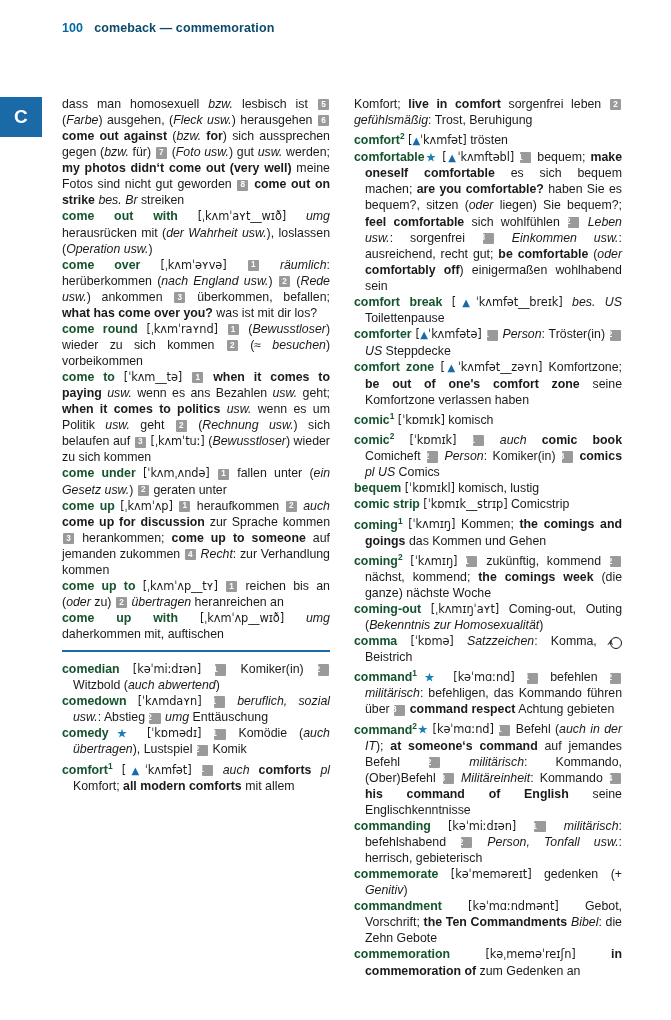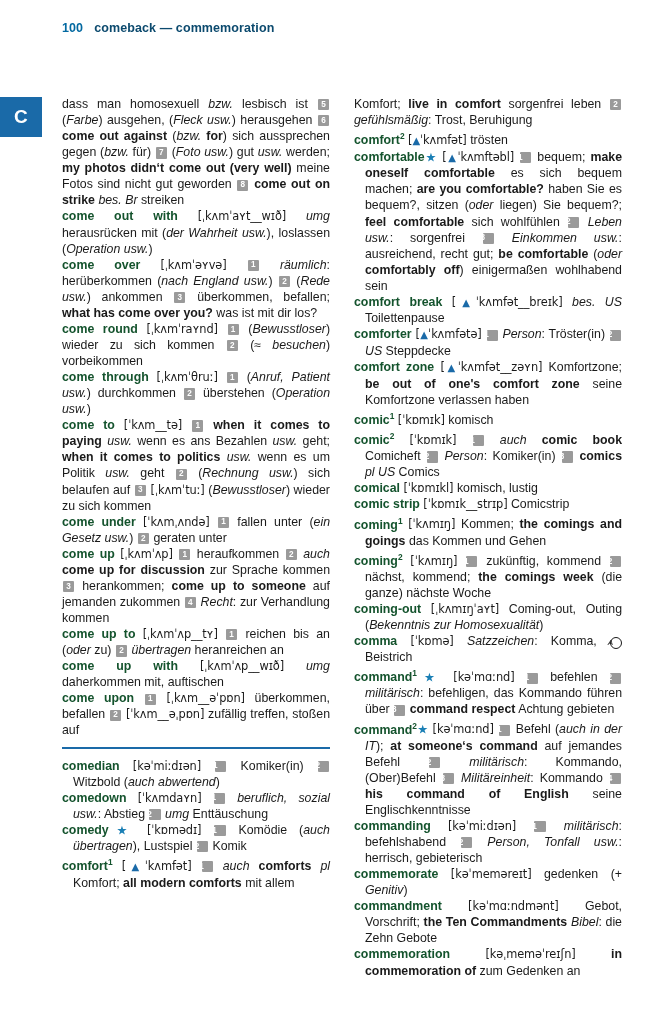--- a/index.html
+++ b/index.html
@@ -165,48 +165,46 @@
 </div>
 
 <div class="columns">
 
   <div class="col col-left">
     <div class="entry flush">dass man homosexuell <i class="i">bzw.</i> lesbisch ist <span class="sn">5</span> (<i class="i">Farbe</i>) ausgehen, (<i class="i">Fleck usw.</i>) herausgehen <span class="sn">6</span> <b class="b">come out against</b> (<i class="i">bzw.</i> <b class="b">for</b>) sich aussprechen gegen (<i class="i">bzw.</i> für) <span class="sn">7</span> (<i class="i">Foto usw.</i>) gut <i class="i">usw.</i> werden; <b class="b">my photos didn‘t come out (very well)</b> meine Fotos sind nicht gut geworden <span class="sn">8</span> <b class="b">come out on strike</b> <i class="i">bes. Br</i> streiken</div>
     <div>
         <div class="entry flush"><span class="hw">come out with</span> <span class="ipa">[ˌkʌmˈaʏt__wɪð]</span> <i class="i">umg</i> herausrücken mit (<i class="i">der Wahrheit usw.</i>), loslassen (<i class="i">Operation usw.</i>)</div>
         <div class="entry flush"><span class="hw">come over</span> <span class="ipa">[ˌkʌmˈəʏvə]</span> <span class="sn">1</span> <i class="i">räumlich</i>: herüberkommen (<i class="i">nach England usw.</i>) <span class="sn">2</span> (<i class="i">Rede usw.</i>) ankommen <span class="sn">3</span> überkommen, befallen; <b class="b">what has come over you?</b> was ist mit dir los?</div>
         <div class="entry flush"><span class="hw">come round</span> <span class="ipa">[ˌkʌmˈraʏnd]</span> <span class="sn">1</span> (<i class="i">Bewusstloser</i>) wieder zu sich kommen <span class="sn">2</span> (≈ <i class="i">besuchen</i>) vorbeikommen</div>
-        <div class="entry flush"><span class="hw">come through</span> <span class="ipa">[ˌkʌmˈθruː]</span> <span class="sn">1</span> (<i class="i">Anruf, Patient usw.</i>) durchkommen <span class="sn">2</span> überstehen (<i class="i">Operation usw.</i>)</div>
         <div class="entry flush"><span class="hw">come to</span> <span class="ipa">[ˈkʌm__tə]</span> <span class="sn">1</span> <b class="b">when it comes to paying</b> <i class="i">usw.</i> wenn es ans Bezahlen <i class="i">usw.</i> geht; <b class="b">when it comes to politics</b> <i class="i">usw.</i> wenn es um Politik <i class="i">usw.</i> geht <span class="sn">2</span> (<i class="i">Rechnung usw.</i>) sich belaufen auf <span class="sn">3</span> <span class="ipa">[ˌkʌmˈtuː]</span> (<i class="i">Bewusstloser</i>) wieder zu sich kommen</div>
         <div class="entry flush"><span class="hw">come under</span> <span class="ipa">[ˈkʌmˌʌndə]</span> <span class="sn">1</span> fallen unter (<i class="i">ein Gesetz usw.</i>) <span class="sn">2</span> geraten unter</div>
         <div class="entry flush"><span class="hw">come up</span> <span class="ipa">[ˌkʌmˈʌp]</span> <span class="sn">1</span> heraufkommen <span class="sn">2</span> <i class="i">auch</i> <b class="b">come up for discussion</b> zur Sprache kommen <span class="sn">3</span> herankommen; <b class="b">come up to someone</b> auf jemanden zukommen <span class="sn">4</span> <i class="i">Recht</i>: zur Verhandlung kommen</div>
         <div class="entry flush"><span class="hw">come up to</span> <span class="ipa">[ˌkʌmˈʌp__tʏ]</span> <span class="sn">1</span> reichen bis an (<i class="i">oder</i> zu) <span class="sn">2</span> <i class="i">übertragen</i> heranreichen an</div>
         <div class="entry flush"><span class="hw">come up with</span> <span class="ipa">[ˌkʌmˈʌp__wɪð]</span> <i class="i">umg</i> daherkommen mit, auftischen</div>
-        <div class="entry flush"><span class="hw">come upon</span> <span class="sn">1</span> <span class="ipa">[ˌkʌm__əˈpɒn]</span> überkommen, befallen <span class="sn">2</span> <span class="ipa">[ˈkʌm__əˌpɒn]</span> zufällig treffen, stoßen auf</div>
       </div>
     <hr class="rule">
     <div>
         <div class="entry hang"><span class="hw">comedian</span> <span class="ipa">[kəˈmiːdɪən]</span> <span class="sn">1</span> Komiker(in) <span class="sn">2</span> Witzbold (<i class="i">auch abwertend</i>)</div>
         <div class="entry hang"><span class="hw">comedown</span> <span class="ipa">[ˈkʌmdaʏn]</span> <span class="sn">1</span> <i class="i">beruflich, sozial usw.</i>: Abstieg <span class="sn">2</span> <i class="i">umg</i> Enttäuschung</div>
         <div class="entry hang"><span class="hw">comedy</span><span class="star">★</span> <span class="ipa">[ˈkɒmədɪ]</span> <span class="sn">1</span> Komödie (<i class="i">auch übertragen</i>), Lustspiel <span class="sn">2</span> Komik</div>
         <div class="entry hang"><span class="hw">comfort<span class="sup">1</span></span> <span class="ipa">[<span class="tri">▲</span>ˈkʌmfət]</span> <span class="sn">1</span> <i class="i">auch</i> <b class="b">comforts</b> <i class="i">pl</i> Komfort; <b class="b">all modern comforts</b> mit allem</div>
       </div>
   </div>
 
   <div class="col col-right">
     <div class="entry flush">Komfort; <b class="b">live in comfort</b> sorgenfrei leben <span class="sn">2</span> <i class="i">gefühlsmäßig</i>: Trost, Beruhigung</div>
     <div>
         <div class="entry hang"><span class="hw">comfort<span class="sup">2</span></span> <span class="ipa">[<span class="tri">▲</span>ˈkʌmfət]</span> trösten</div>
         <div class="entry hang"><span class="hw">comfortable</span><span class="star">★</span> <span class="ipa">[<span class="tri">▲</span>ˈkʌmftəbl]</span> <span class="sn">1</span> bequem; <b class="b">make oneself comfortable</b> es sich bequem machen; <b class="b">are you comfortable?</b> haben Sie es bequem?, sitzen (<i class="i">oder</i> liegen) Sie bequem?; <b class="b">feel comfortable</b> sich wohlfühlen <span class="sn">2</span> <i class="i">Leben usw.</i>: sorgenfrei <span class="sn">3</span> <i class="i">Einkommen usw.</i>: ausreichend, recht gut; <b class="b">be comfortable</b> (<i class="i">oder</i> <b class="b">comfortably off</b>) einigermaßen wohlhabend sein</div>
         <div class="entry hang"><span class="hw">comfort break</span> <span class="ipa">[<span class="tri">▲</span>ˈkʌmfət__breɪk]</span> <i class="i">bes. US</i> Toilettenpause</div>
         <div class="entry hang"><span class="hw">comforter</span> <span class="ipa">[<span class="tri">▲</span>ˈkʌmfətə]</span> <span class="sn">1</span> <i class="i">Person</i>: Tröster(in) <span class="sn">2</span> <i class="i">US</i> Steppdecke</div>
         <div class="entry hang"><span class="hw">comfort zone</span> <span class="ipa">[<span class="tri">▲</span>ˈkʌmfət__zəʏn]</span> Komfortzone; <b class="b">be out of one's comfort zone</b> seine Komfortzone verlassen haben</div>
         <div class="entry hang"><span class="hw">comic<span class="sup">1</span></span> <span class="ipa">[ˈkɒmɪk]</span> komisch</div>
         <div class="entry hang"><span class="hw">comic<span class="sup">2</span></span> <span class="ipa">[ˈkɒmɪk]</span> <span class="sn">1</span> <i class="i">auch</i> <b class="b">comic book</b> Comicheft <span class="sn">2</span> <i class="i">Person</i>: Komiker(in) <span class="sn">3</span> <b class="b">comics</b> <i class="i">pl US</i> Comics</div>
-        <div class="entry hang"><span class="hw">comical</span> <span class="ipa">[ˈkɒmɪkl]</span> komisch, lustig</div>
+        <div class="entry hang"><span class="hw">bequem</span> <span class="ipa">[ˈkɒmɪkl]</span> komisch, lustig</div>
         <div class="entry hang"><span class="hw">comic strip</span> <span class="ipa">[ˈkɒmɪk__strɪp]</span> Comicstrip</div>
         <div class="entry hang"><span class="hw">coming<span class="sup">1</span></span> <span class="ipa">[ˈkʌmɪŋ]</span> Kommen; <b class="b">the comings and goings</b> das Kommen und Gehen</div>
         <div class="entry hang"><span class="hw">coming<span class="sup">2</span></span> <span class="ipa">[ˈkʌmɪŋ]</span> <span class="sn">1</span> zukünftig, kommend <span class="sn">2</span> nächst, kommend; <b class="b">the comings week</b> (die ganze) nächste Woche</div>
         <div class="entry hang"><span class="hw">coming-out</span> <span class="ipa">[ˌkʌmɪŋˈaʏt]</span> Coming-out, Outing (<i class="i">Bekenntnis zur Homosexualität</i>)</div>
         <div class="entry hang"><span class="hw">comma</span> <span class="ipa">[ˈkɒmə]</span> <i class="i">Satzzeichen</i>: Komma, <span class="circ">A</span> Beistrich</div>
         <div class="entry hang"><span class="hw">command<span class="sup">1</span></span><span class="star">★</span> <span class="ipa">[kəˈmɑːnd]</span> <span class="sn">1</span> befehlen <span class="sn">2</span> <i class="i">militärisch</i>: befehligen, das Kommando führen über <span class="sn">3</span> <b class="b">command respect</b> Achtung gebieten</div>
         <div class="entry hang"><span class="hw">command<span class="sup">2</span></span><span class="star">★</span> <span class="ipa">[kəˈmɑːnd]</span> <span class="sn">1</span> Befehl (<i class="i">auch in der IT</i>); <b class="b">at someone‘s command</b> auf jemandes Befehl <span class="sn">2</span> <i class="i">militärisch</i>: Kommando, (Ober)Befehl <span class="sn">3</span> <i class="i">Militäreinheit</i>: Kommando <span class="sn">4</span> <b class="b">his command of English</b> seine Englischkenntnisse</div>
         <div class="entry hang"><span class="hw">commanding</span> <span class="ipa">[kəˈmiːdɪən]</span> <span class="sn">1</span> <i class="i">militärisch</i>: befehlshabend <span class="sn">2</span> <i class="i">Person, Tonfall usw.</i>: herrisch, gebieterisch</div>
         <div class="entry hang"><span class="hw">commemorate</span> <span class="ipa">[kəˈmeməreɪt]</span> gedenken (+ <i class="i">Genitiv</i>)</div>
         <div class="entry hang"><span class="hw">commandment</span> <span class="ipa">[kəˈmɑːndmənt]</span> Gebot, Vorschrift; <b class="b">the Ten Commandments</b> <i class="i">Bibel</i>: die Zehn Gebote</div>

